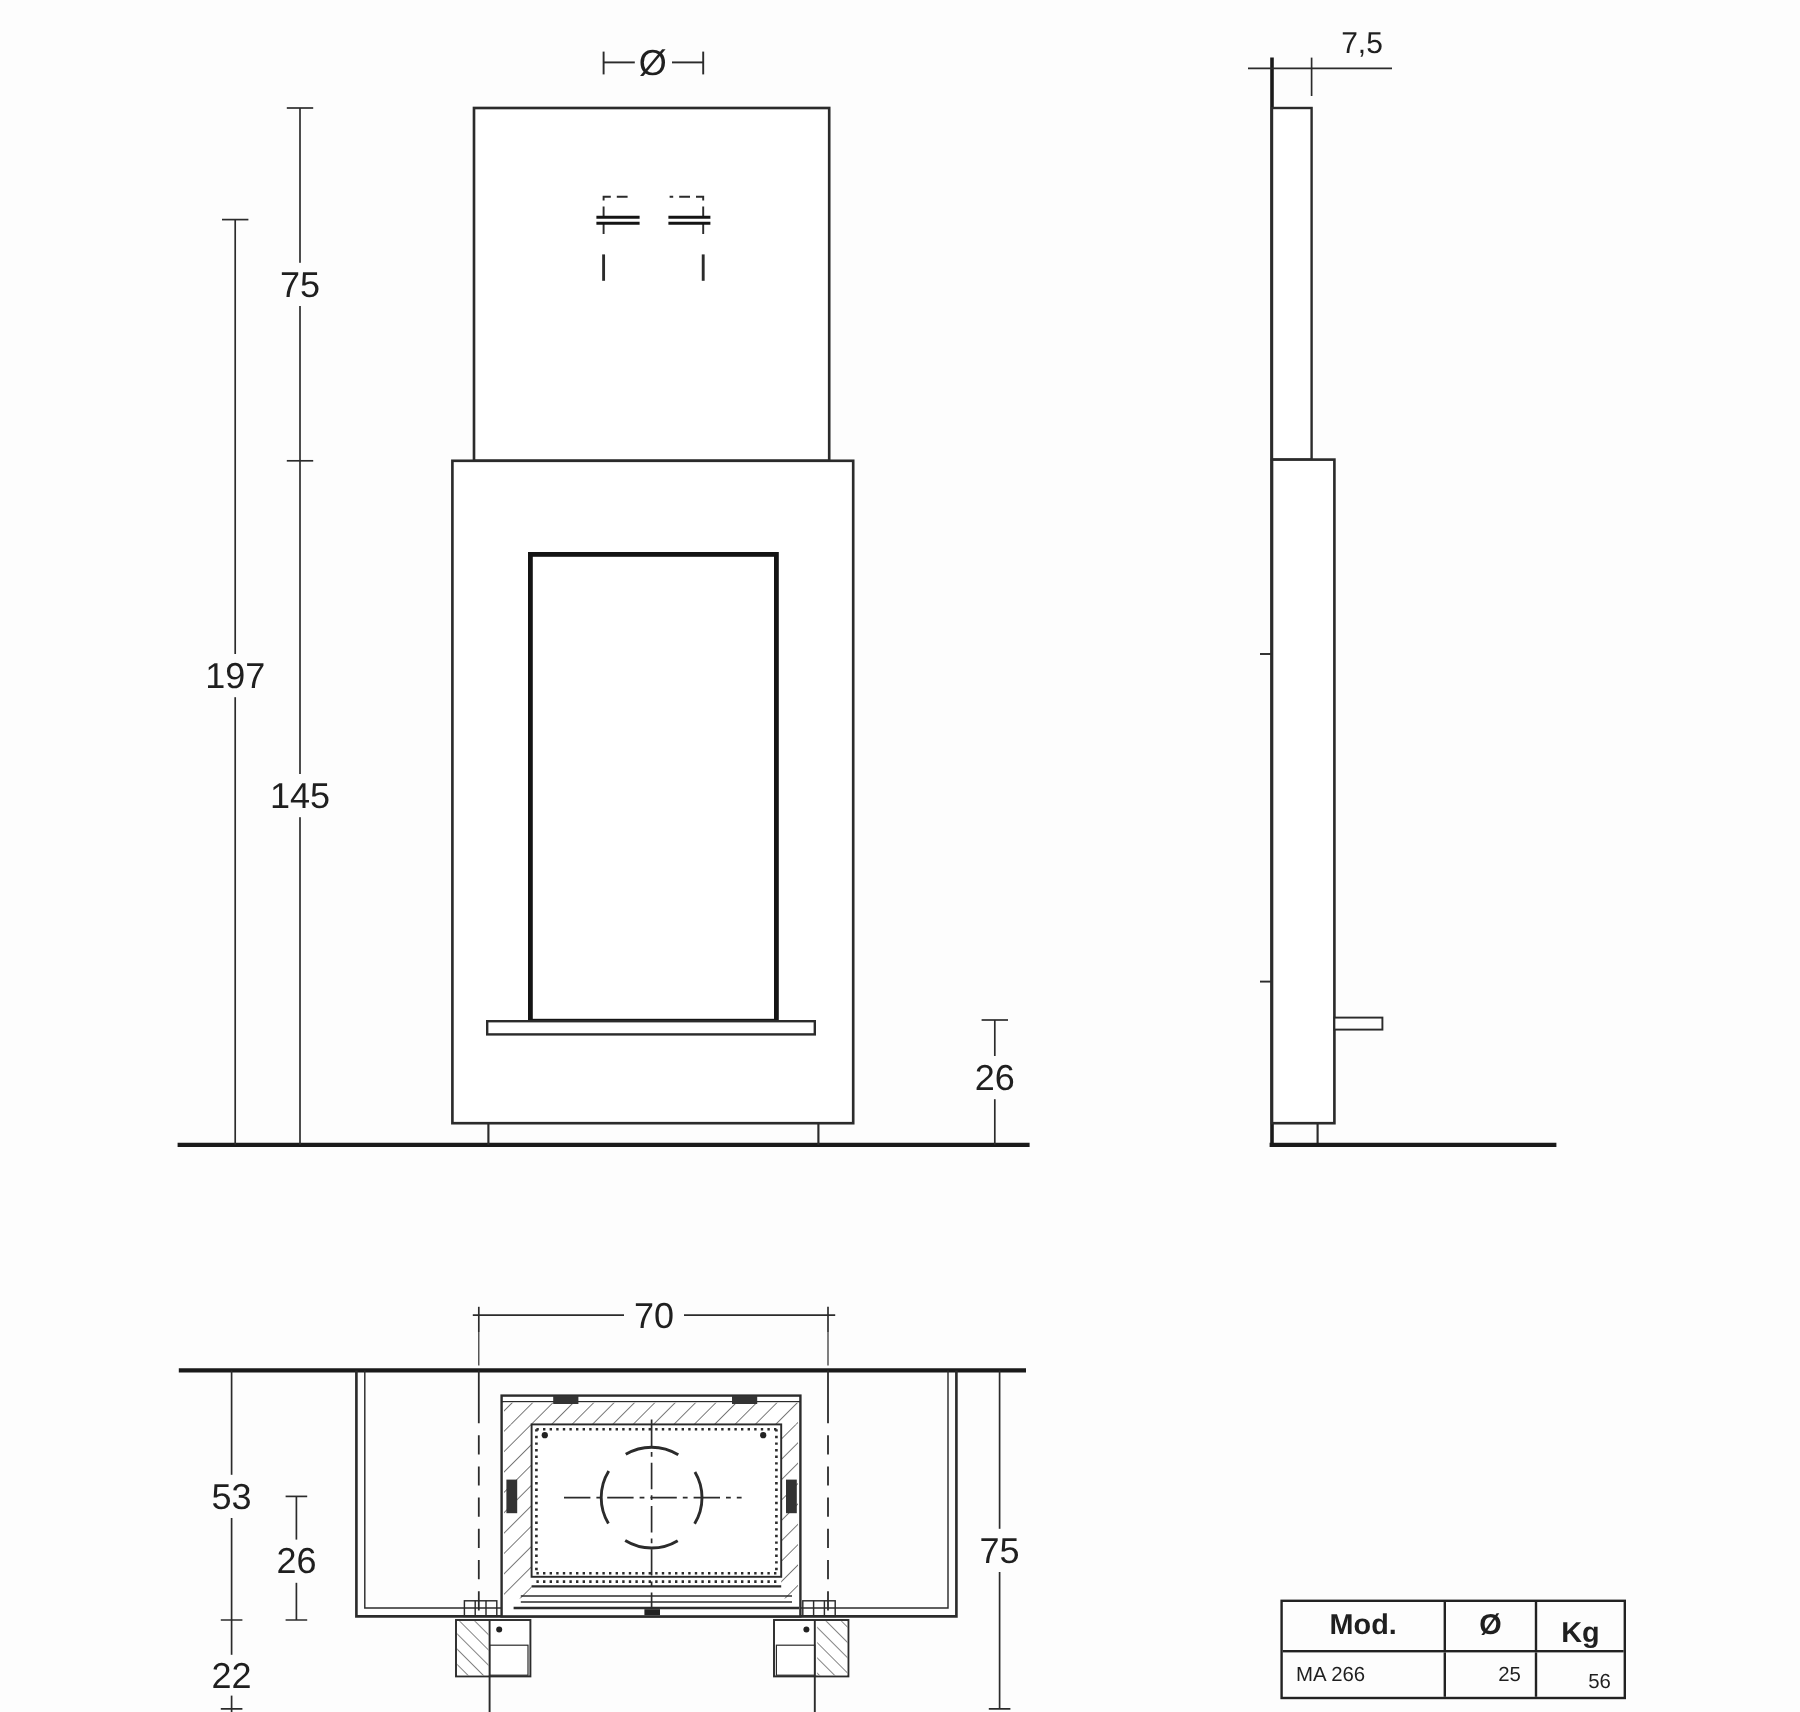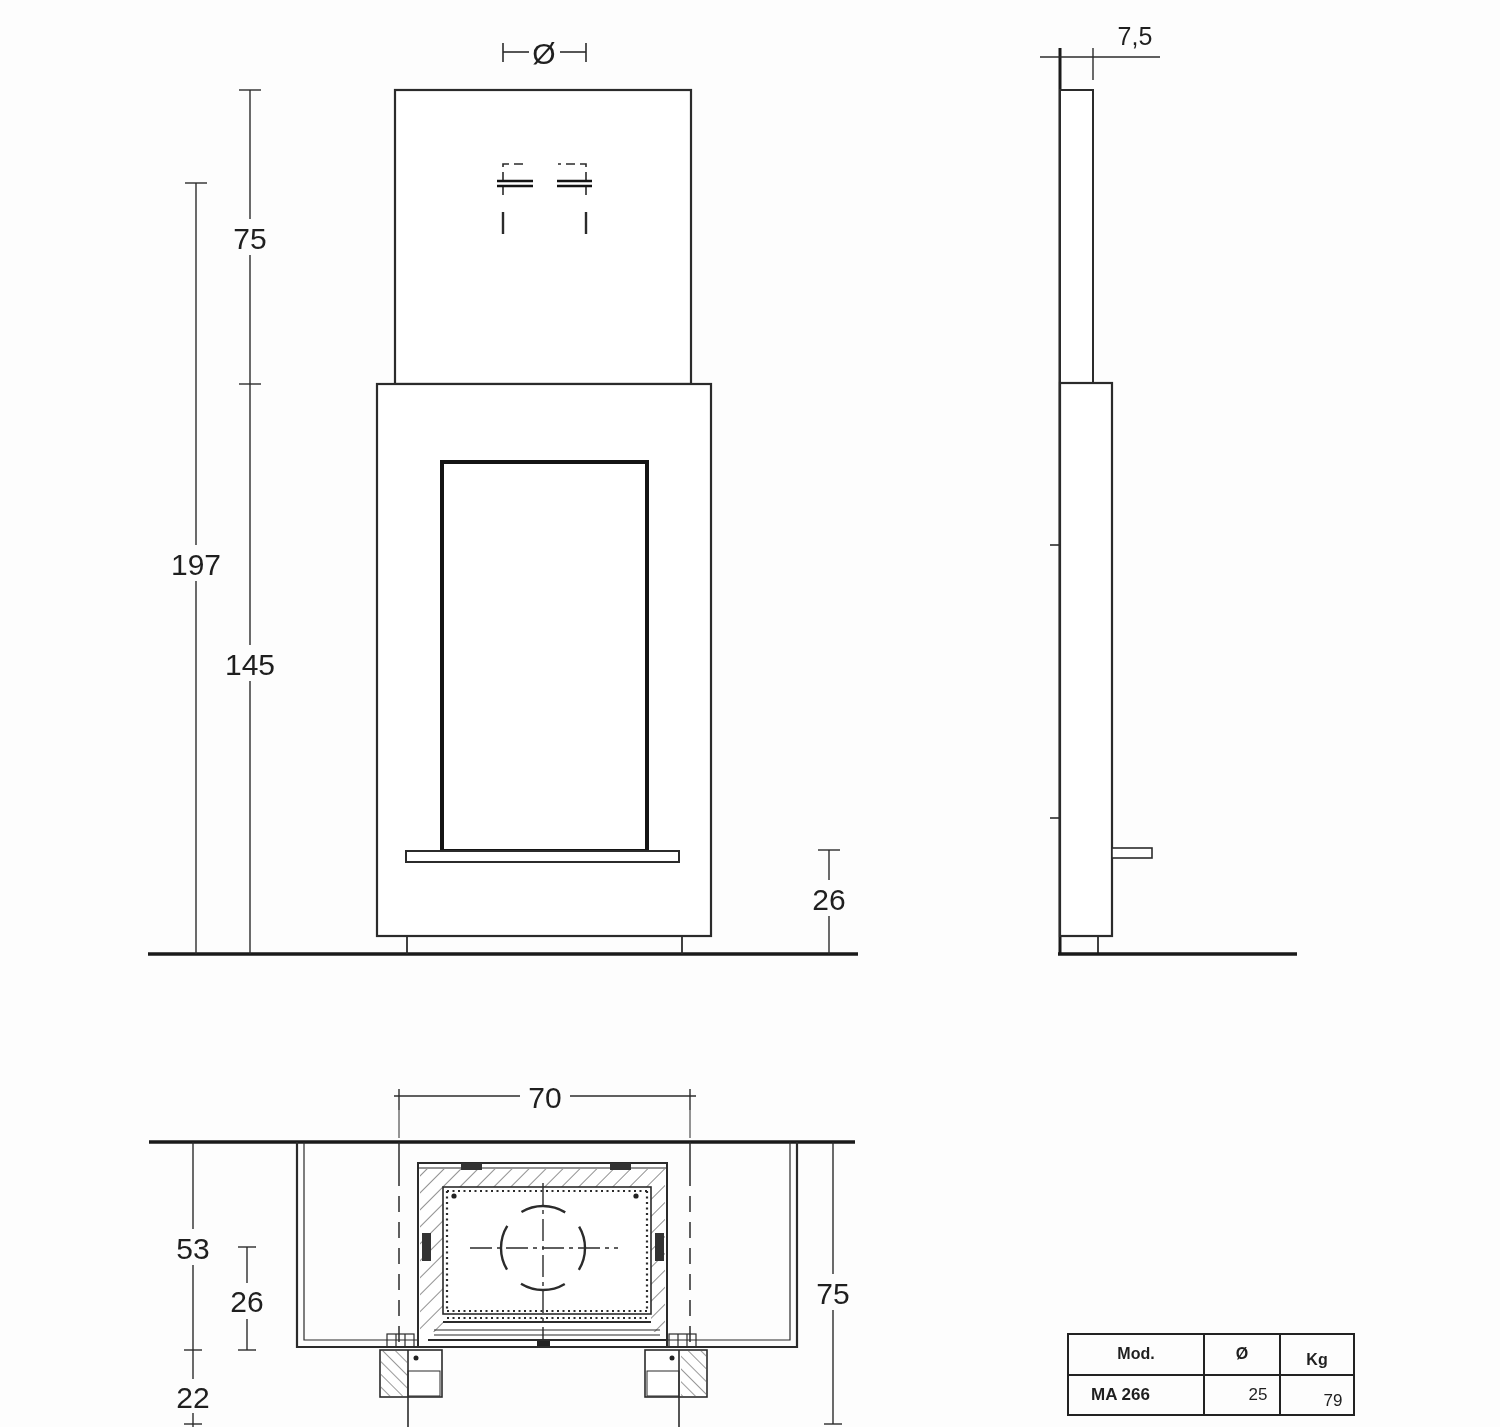--- a/index.html
+++ b/index.html
@@ -11,22 +11,22 @@
   .dim-text-small{font-size:25px;}
   .spec-table{position:absolute;left:1067px;top:1333px;width:288px;height:83px;
               border:2.5px solid #222;box-sizing:border-box;display:flex;flex-direction:column;}
   .spec-row{display:flex;flex:1;}
   .spec-row.header{border-bottom:2px solid #222;font-weight:bold;}
   .spec-cell{box-sizing:border-box;display:flex;align-items:center;justify-content:center;
              font-size:18px;color:#1f1f1f;}
   .spec-cell.c0{width:136px;border-right:2px solid #222;}
   .spec-cell.c1{width:76px;border-right:2px solid #222;}
   .spec-cell.c2{flex:1;margin-top:12px;}
-  .spec-row.header .spec-cell{font-size:16px;}
-  .spec-row.data .spec-cell.c0{justify-content:flex-start;padding-left:22px;font-weight:bold;}
+  .spec-row.header .spec-cell{font-size:24px;}
+  .spec-row.data .spec-cell.c0{justify-content:flex-start;padding-left:11px;}
   .spec-row.data .spec-cell{font-size:17px;padding-left:32px;}
 </style>
 </head>
 <body>
 
 <div class="stage">
 
 <svg width="1500" height="1427" viewBox="0 0 1500 1427">
   <defs>
     <pattern id="hatch" width="12" height="12" patternUnits="userSpaceOnUse" patternTransform="rotate(45)">
@@ -257,17 +257,17 @@
 
 <div class="spec-table">
   <div class="spec-row header">
     <div class="spec-cell c0">Mod.</div>
     <div class="spec-cell c1">Ø</div>
     <div class="spec-cell c2">Kg</div>
   </div>
   <div class="spec-row data">
     <div class="spec-cell c0">MA 266</div>
     <div class="spec-cell c1">25</div>
-    <div class="spec-cell c2">79</div>
+    <div class="spec-cell c2">56</div>
   </div>
 </div>
 
 </div>
 
 </body></html>

